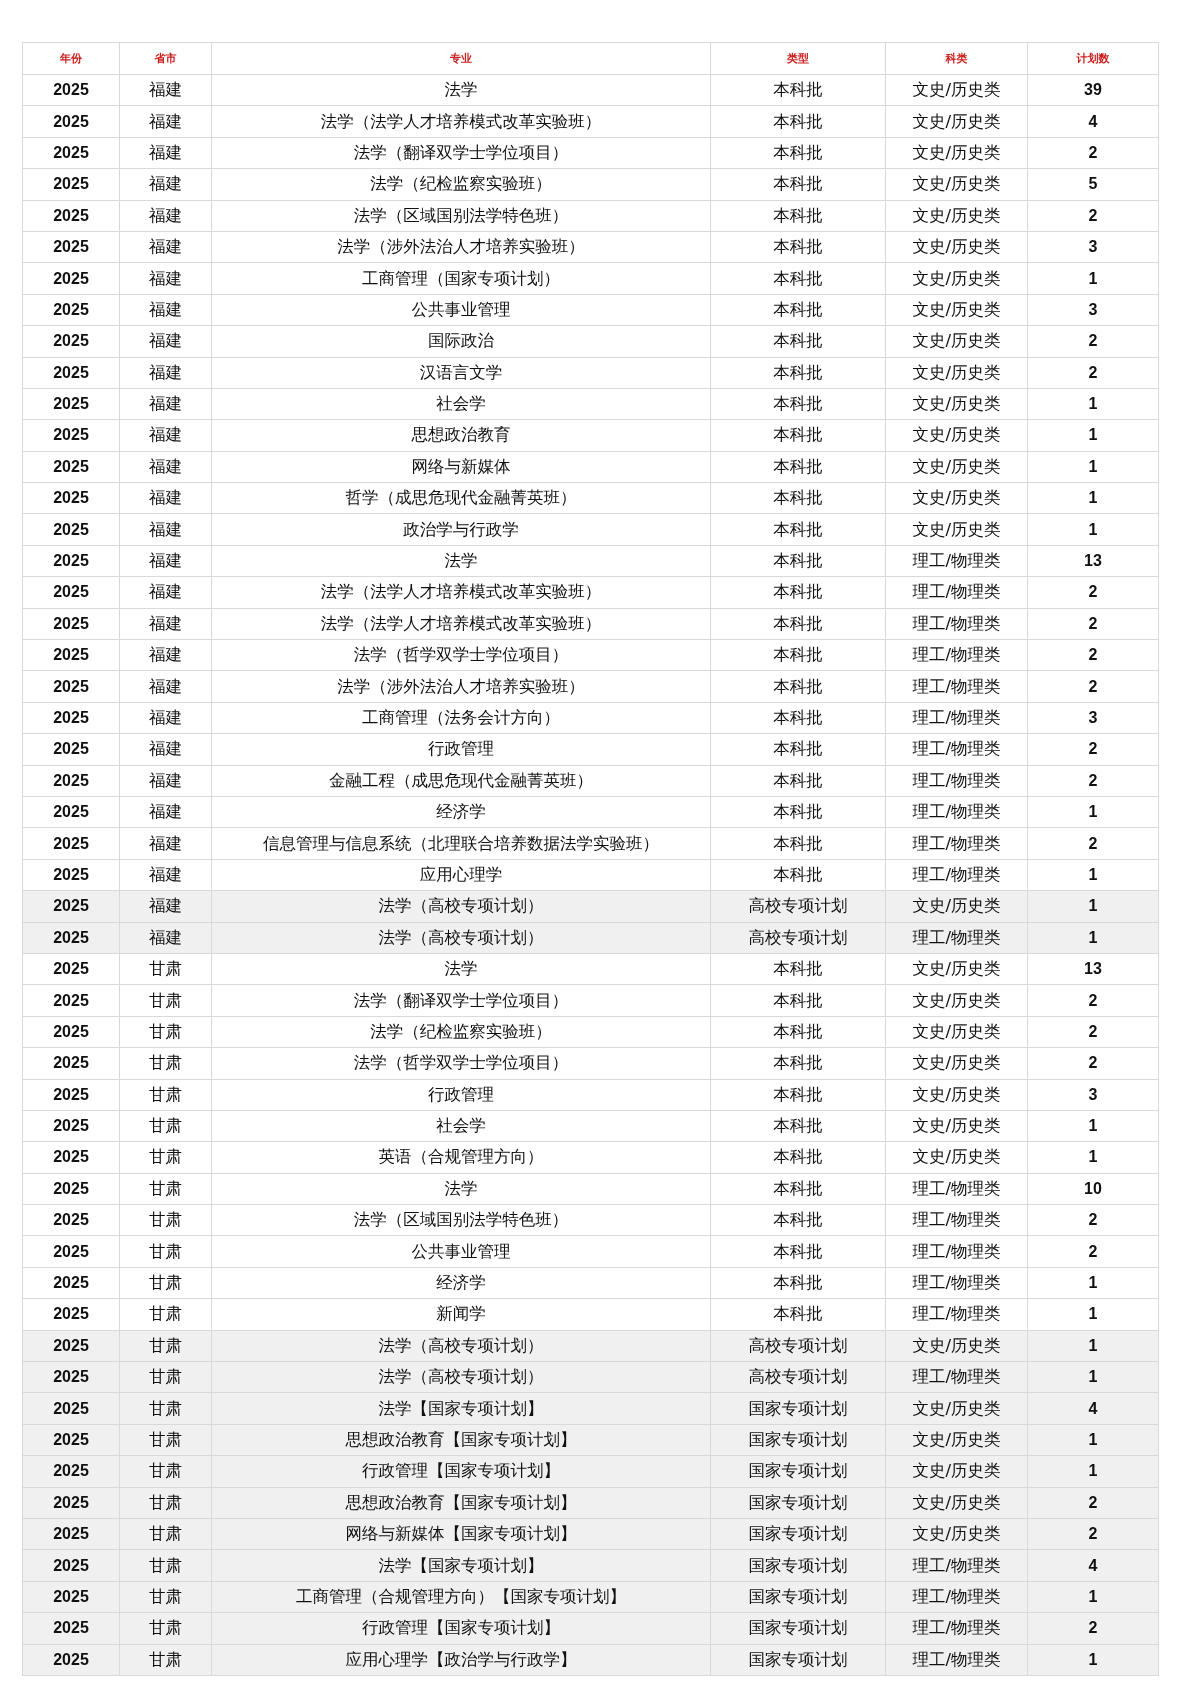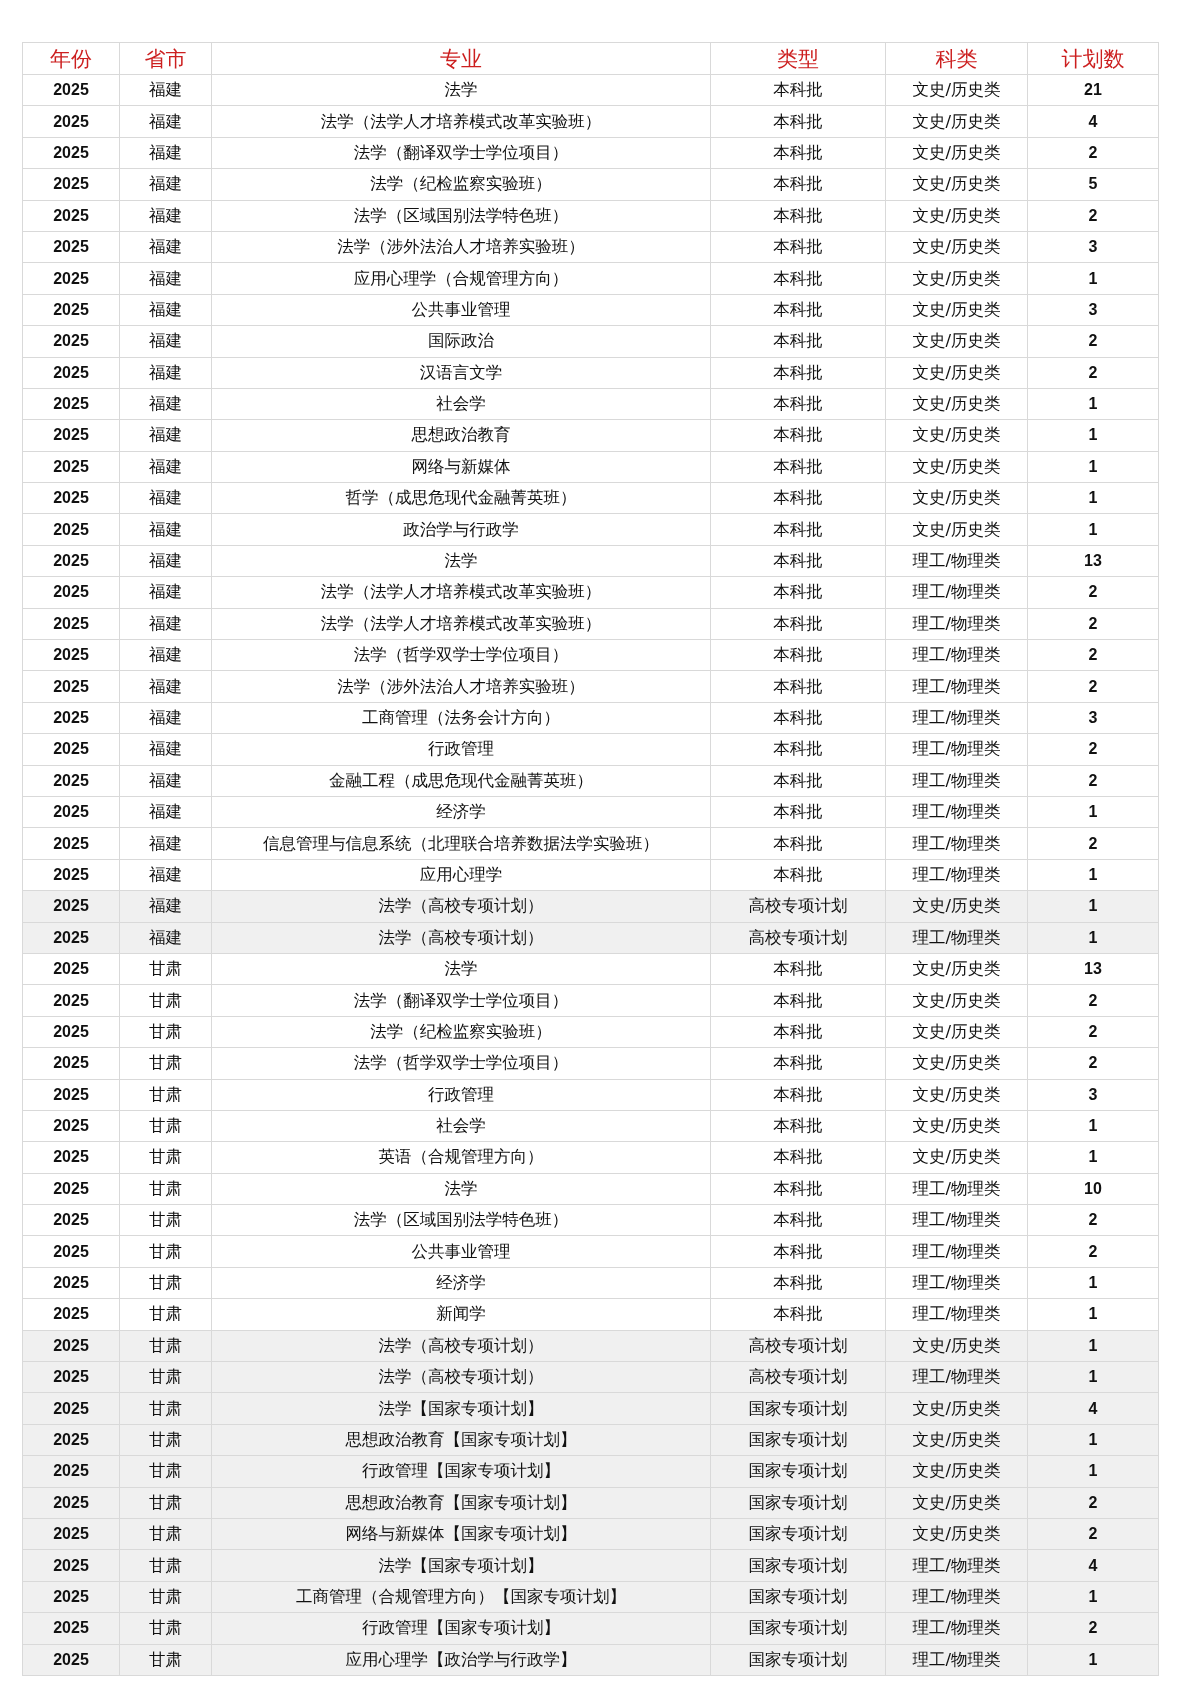--- a/index.html
+++ b/index.html
@@ -2,21 +2,21 @@
 <html><head>
 <meta charset="utf-8">
 <style>
   html, body { margin: 0; padding: 0; background: #ffffff; }
   body { width: 1190px; height: 1683px; position: relative; overflow: hidden;
          font-family: "DejaVu Sans", "Liberation Sans", sans-serif; }
   table.plan { position: absolute; left: 22px; top: 42px; width: 1136px;
                border-collapse: collapse; table-layout: fixed; }
   table.plan th, table.plan td { border: 1px solid #d9d9d9; text-align: center;
                vertical-align: middle; padding: 0; white-space: nowrap; overflow: hidden; }
-  table.plan th { height: 31px; color: #cc1f1f; font-weight: normal; font-size: 21px; }
+  table.plan th { height: 31px; color: #cc1f1f; font-weight: bold; font-size: 11px; }
   table.plan td { height: 30.4px; color: #111111; font-size: 16.5px; }
   table.plan td.num { font-family: "Liberation Sans", sans-serif; font-weight: bold; font-size: 16px; }
   tr.alt td { background: #f0f0f0; }
   col.c-year { width: 97px; } col.c-prov { width: 92px; } col.c-major { width: 499px; }
   col.c-type { width: 175px; } col.c-subj { width: 142px; } col.c-count { width: 131px; }
 </style>
 </head>
 <body>
 
 <table class="plan">
@@ -38,21 +38,21 @@
       <th>计划数</th>
     </tr>
   </thead>
   <tbody id="tbody">
       <tr>
         <td class="num">2025</td>
         <td>福建</td>
         <td>法学</td>
         <td>本科批</td>
         <td>文史/历史类</td>
-        <td class="num">21</td>
+        <td class="num">39</td>
       </tr>
       <tr>
         <td class="num">2025</td>
         <td>福建</td>
         <td>法学（法学人才培养模式改革实验班）</td>
         <td>本科批</td>
         <td>文史/历史类</td>
         <td class="num">4</td>
       </tr>
       <tr>
@@ -83,21 +83,21 @@
         <td class="num">2025</td>
         <td>福建</td>
         <td>法学（涉外法治人才培养实验班）</td>
         <td>本科批</td>
         <td>文史/历史类</td>
         <td class="num">3</td>
       </tr>
       <tr>
         <td class="num">2025</td>
         <td>福建</td>
-        <td>应用心理学（合规管理方向）</td>
+        <td>工商管理（国家专项计划）</td>
         <td>本科批</td>
         <td>文史/历史类</td>
         <td class="num">1</td>
       </tr>
       <tr>
         <td class="num">2025</td>
         <td>福建</td>
         <td>公共事业管理</td>
         <td>本科批</td>
         <td>文史/历史类</td>

